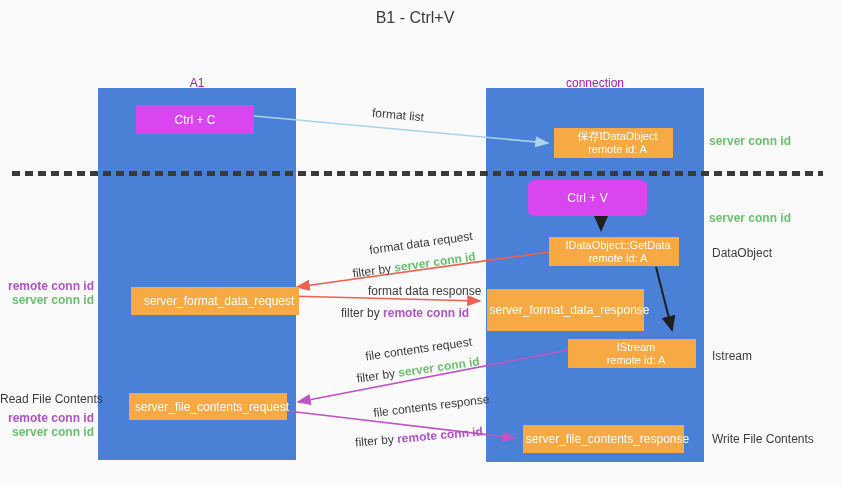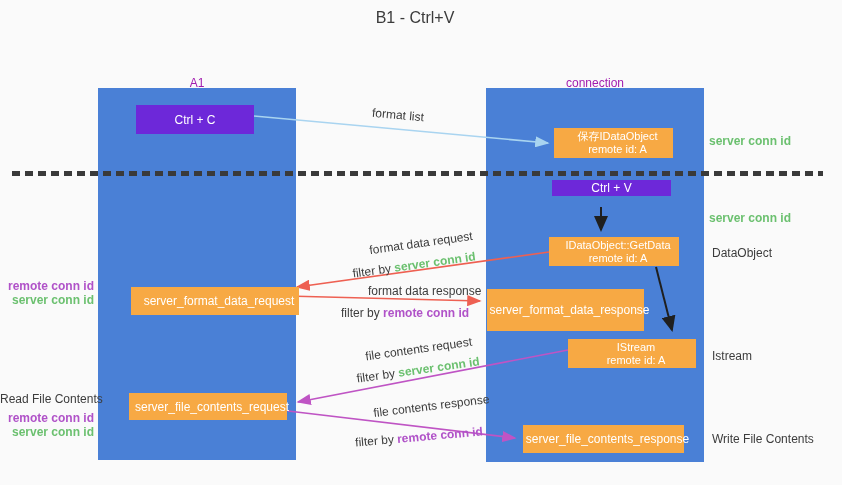--- a/index.html
+++ b/index.html
@@ -24,21 +24,21 @@
     position:absolute; left:12px; top:171px; width:811px; height:5px; z-index:3;
     background:repeating-linear-gradient(90deg,#3a3a3a 0 8px, transparent 8px 13px);
   }
   svg.arrows { position:absolute; left:0; top:0; z-index:4; }
   .node {
     position:absolute; z-index:5; display:flex; flex-direction:column;
     align-items:center; justify-content:center;
     color:#ffffff; font-size:12px; line-height:14px; text-align:center;
   }
   .node.small { font-size:11px; line-height:13px; }
-  .green-node  { background:#6d28d9; }
+  .green-node  { background:#d946ef; }
   .orange-node { background:#f7a944;padding-left:8px; }
   .arrow-label {
     position:absolute; z-index:6; font-size:12px; white-space:nowrap; color:#3c3c3c;
   }
   .side-label {
     position:absolute; z-index:6; font-size:12px; white-space:nowrap; color:#3c3c3c;
   }
   .left-col {
     position:absolute; left:0; width:94px; text-align:right; z-index:6;
     font-size:12px; line-height:14px; white-space:nowrap;
@@ -94,21 +94,21 @@
 
   <div class="node green-node" style="left:136px; top:105px; width:118px; height:29px;">
     <span>Ctrl + C</span>
   </div>
 
   <div class="node orange-node small" style="left:554px; top:128px; width:119px; height:30px;">
     <span>保存IDataObject</span>
     <span>remote id: A</span>
   </div>
 
-  <div class="node green-node" style="left:552px; top:180px; width:119px; height:16px;">
+  <div class="node green-node" style="left:528px; top:180px; width:119px; height:36px;border-radius:6px;">
     <span>Ctrl + V</span>
   </div>
 
   <div class="node orange-node small" style="left:549px; top:237px; width:130px; height:29px;">
     <span>IDataObject::GetData</span>
     <span>remote id: A</span>
   </div>
 
   <div class="node orange-node" style="left:131px; top:275px; width:168px; height:28px;margin-top:12px;">
     <span>server_format_data_request</span>

